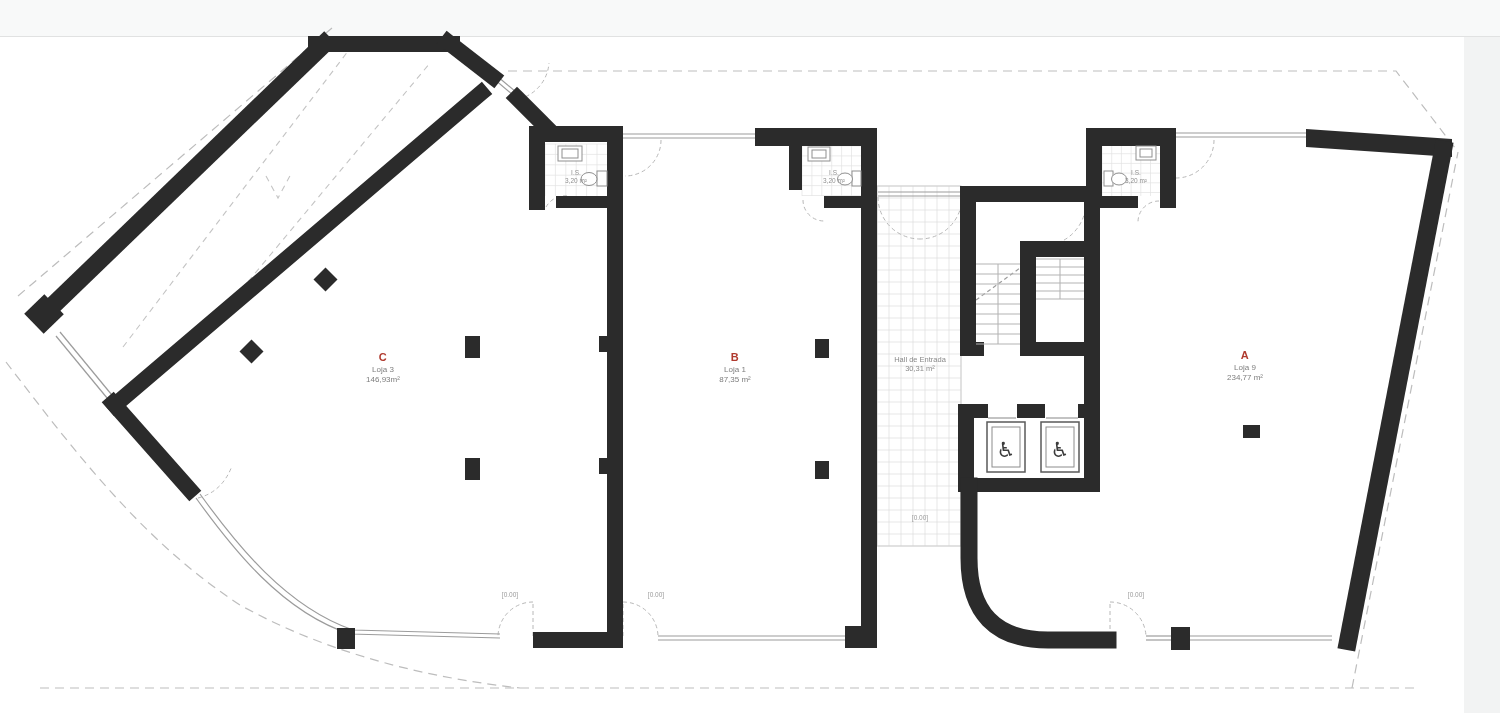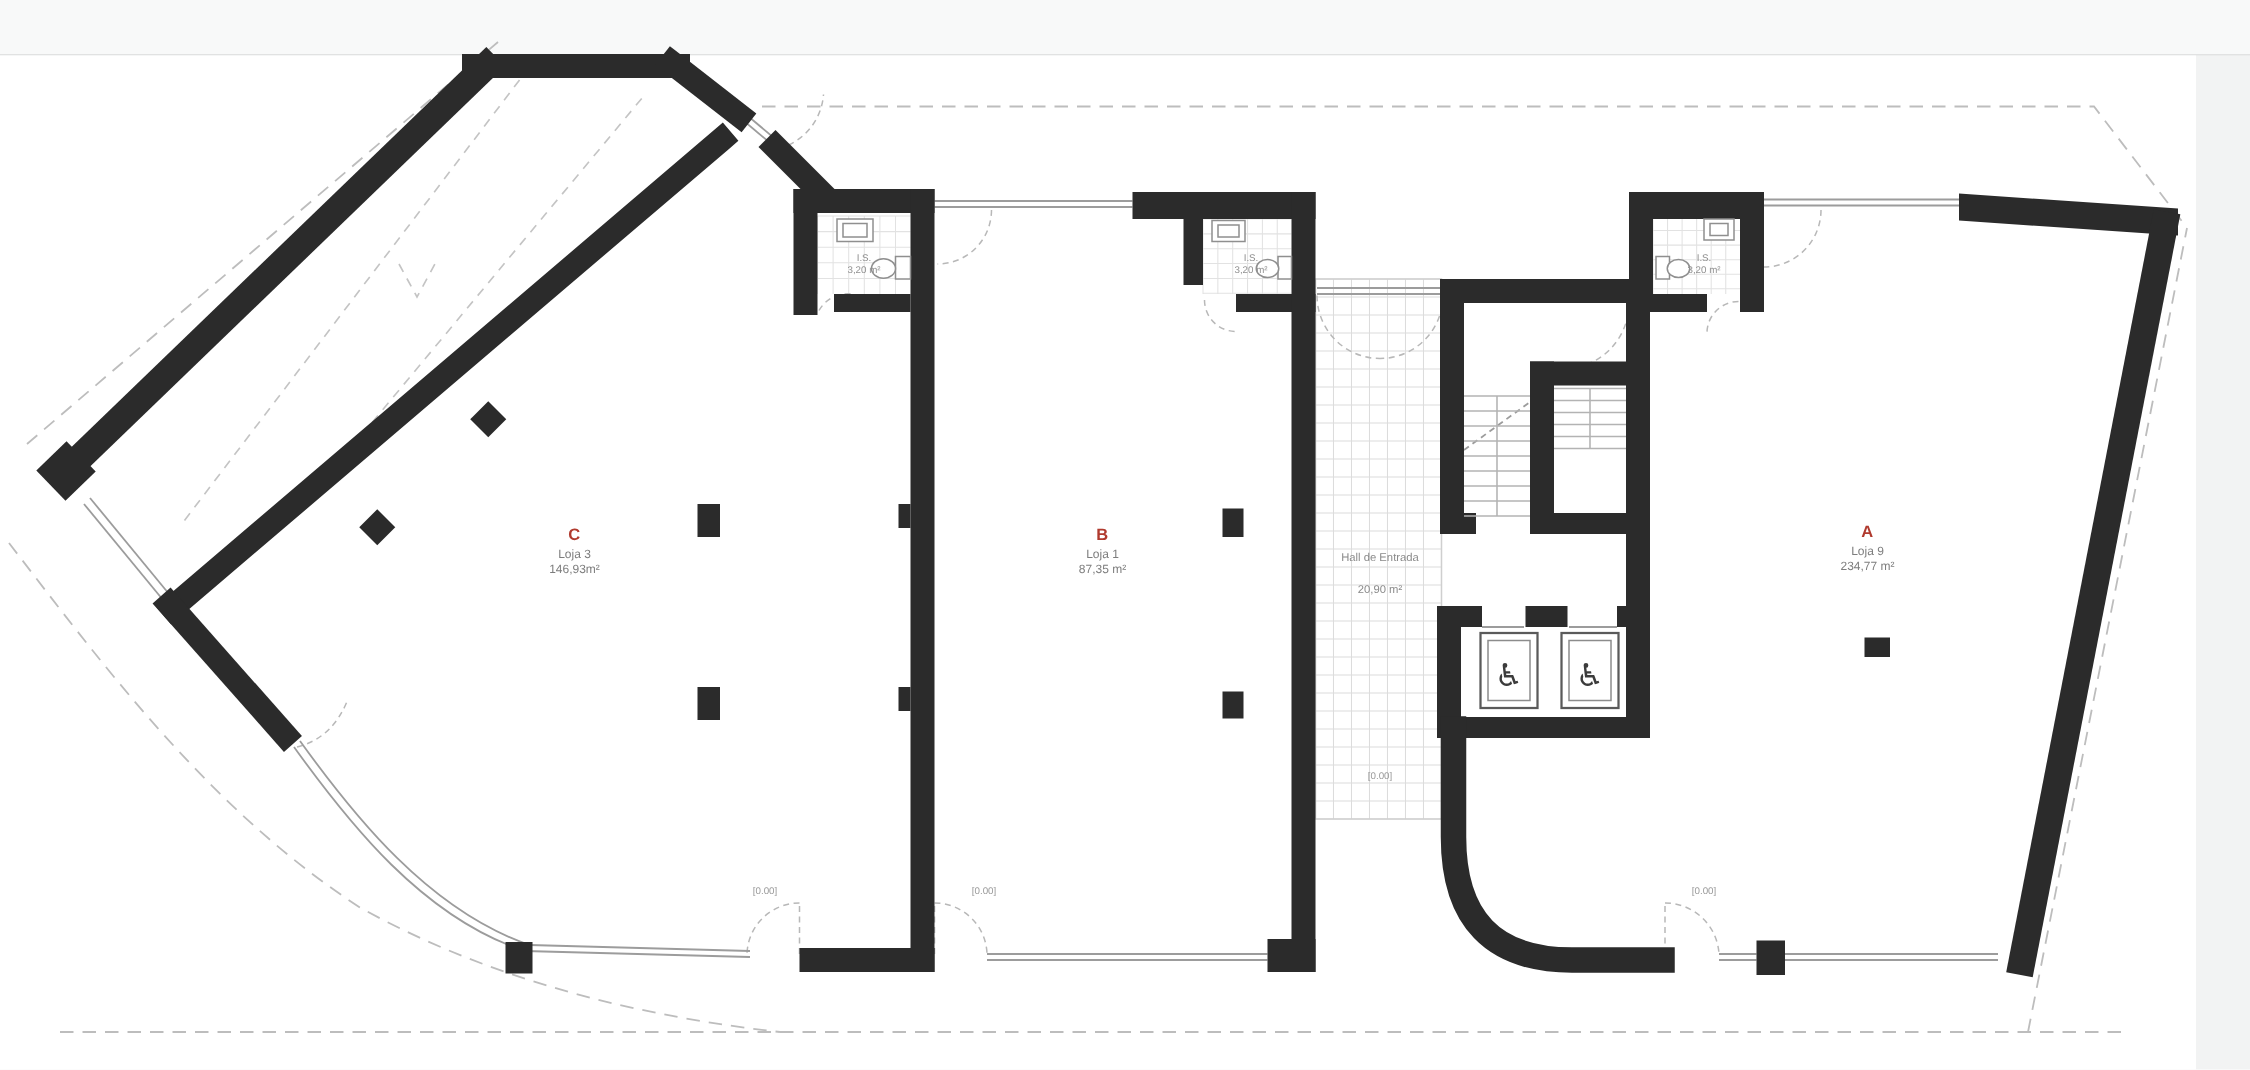--- a/index.html
+++ b/index.html
@@ -17,21 +17,21 @@
     background:#ffffff;
   }
   #plan-svg{position:absolute;left:0;top:0;width:1500px;height:713px;}
   .lbl{
     position:absolute;transform:translateX(-50%);
     text-align:center;line-height:1.25;color:#8a8a8a;pointer-events:none;
     white-space:nowrap;
   }
   .unit-code{font-size:11px;font-weight:bold;color:var(--accent,#b03a2e);letter-spacing:.5px;}
   .unit-name,.unit-area{font-size:8px;color:#7d7d7d;}
-  .hall-name,.hall-area{font-size:7.5px;color:#8a8a8a;margin-top:12px;}
+  .hall-name,.hall-area{font-size:7.5px;color:#8a8a8a;}
   .is-label,.is-area{font-size:6.5px;color:#909090;}
   .level-marker{font-size:6.5px;color:#9a9a9a;}
 </style>
 </head>
 <body>
 
 <div class="top-strip"></div>
 <div class="sheet"></div>
 
 <svg id="plan-svg" viewBox="0 0 1500 713">
@@ -280,21 +280,21 @@
   <div class="unit-name">Loja 1</div>
   <div class="unit-area">87,35 m²</div>
 </div>
 <div class="lbl" style="left:1245px;top:349px">
   <div class="unit-code">A</div>
   <div class="unit-name">Loja 9</div>
   <div class="unit-area">234,77 m²</div>
 </div>
 <div class="lbl" style="left:920px;top:355px">
   <div class="hall-name">Hall de Entrada</div>
-  <div class="hall-area">20,90 m²</div>
+  <div class="hall-area">30,31 m²</div>
 </div>
 <div class="lbl" style="left:576px;top:169px">
   <div class="is-label">I.S.</div>
   <div class="is-area">3,20 m²</div>
 </div>
 <div class="lbl" style="left:834px;top:169px">
   <div class="is-label">I.S.</div>
   <div class="is-area">3,20 m²</div>
 </div>
 <div class="lbl" style="left:1136px;top:169px">

